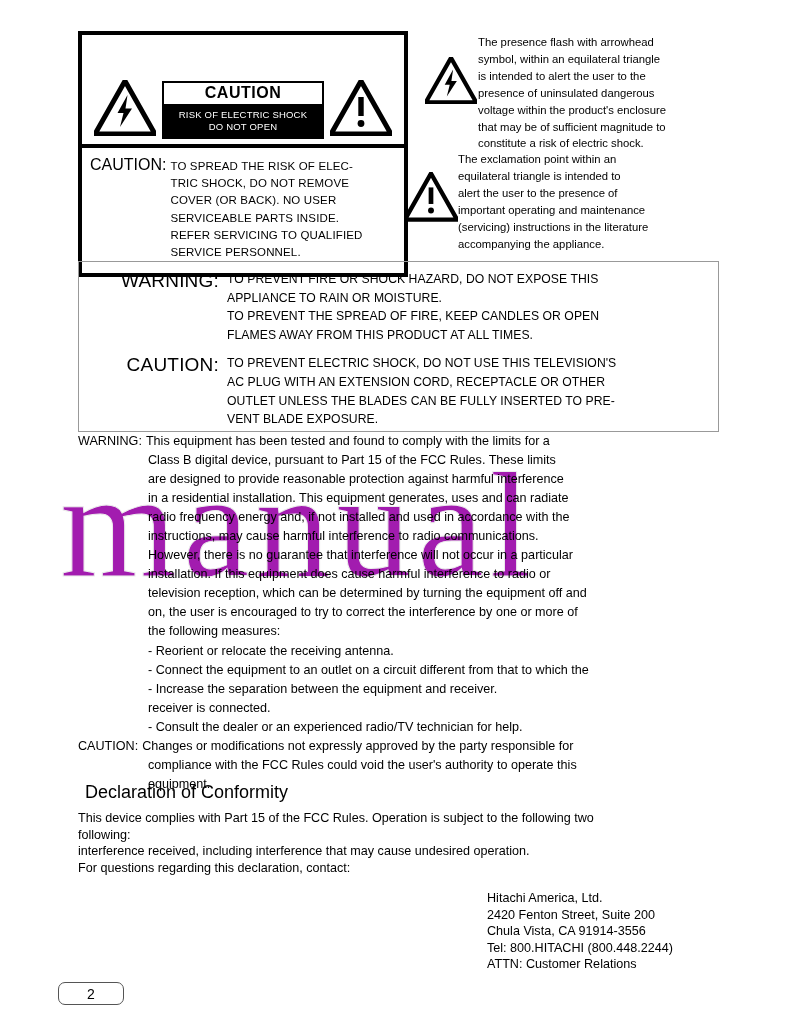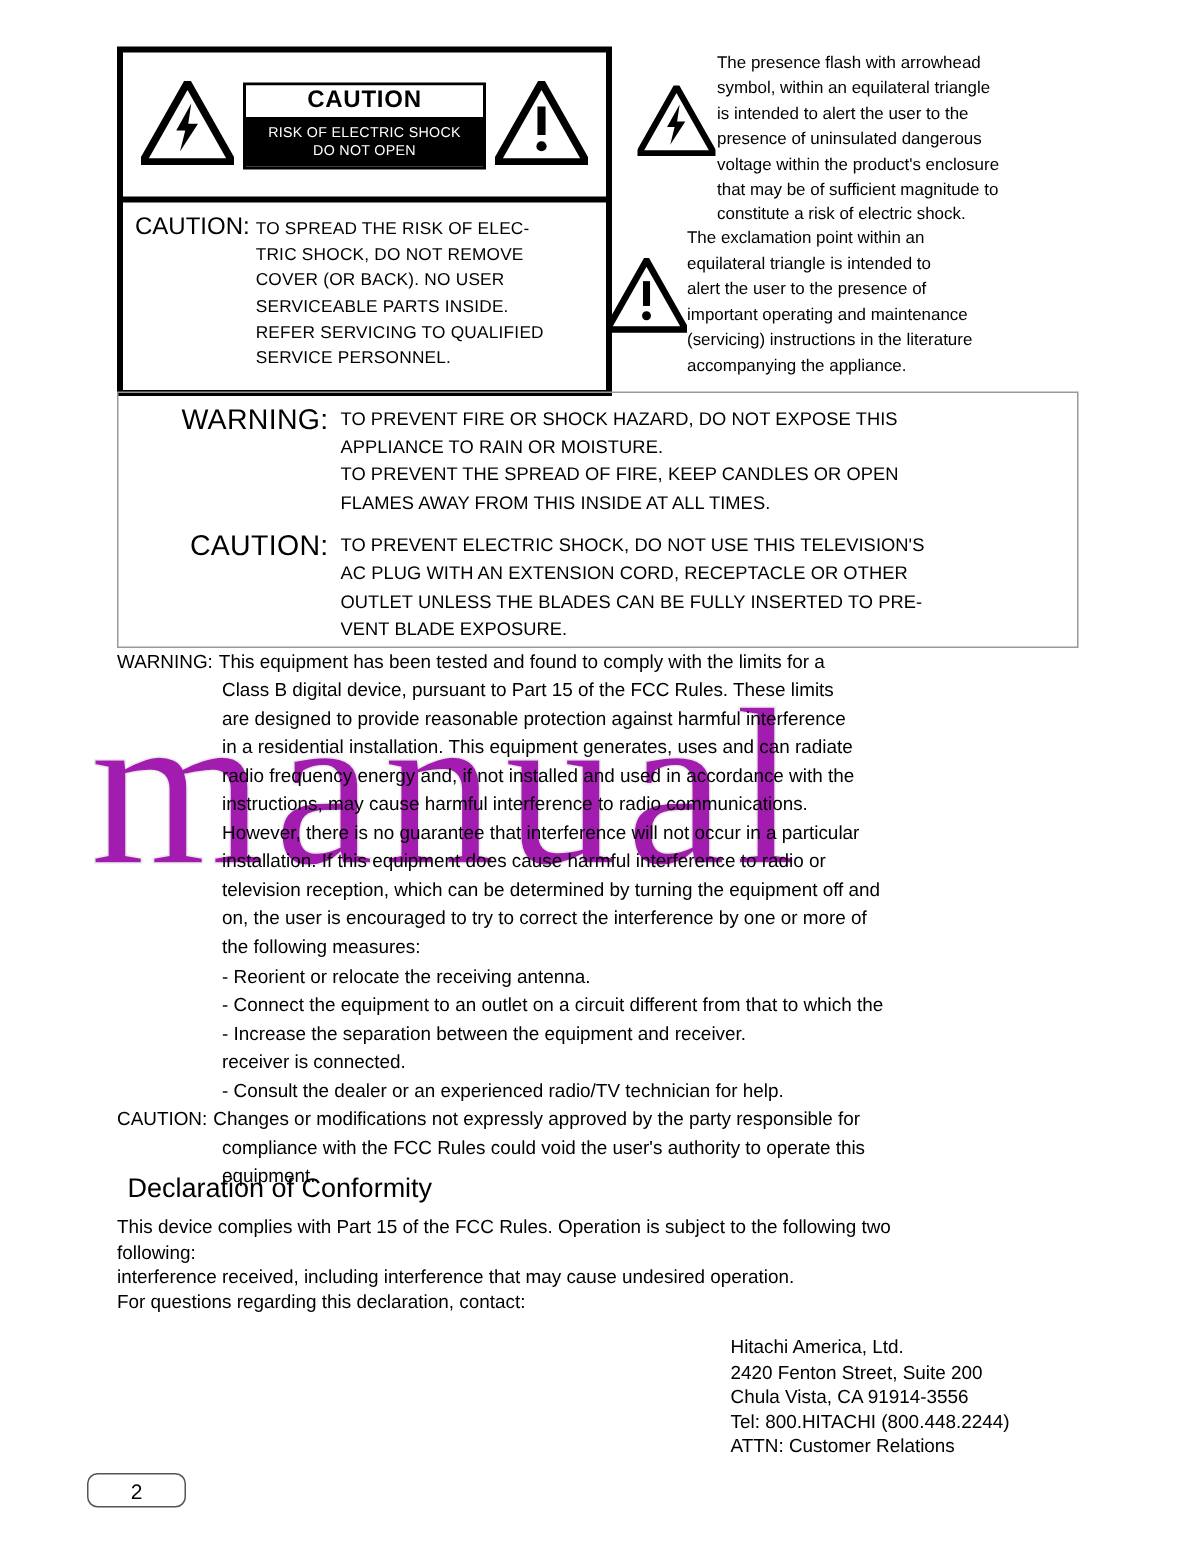--- a/index.html
+++ b/index.html
@@ -50,21 +50,22 @@
     box-sizing: border-box;
     background: transparent;
   }
   #caution-box-top {
     display: flex;
     align-items: center;
     justify-content: space-between;
     padding: 9px 12px 7px 12px;
     border-bottom: 4px solid #000;
     box-sizing: border-box;
-    height: 100px;
+    height: 74px;
+    margin-top: 39px;
   }
   .tri-wrap { flex: 0 0 auto; }
   #caution-sign {
     flex: 1 1 auto;
     margin: 0 6px;
     border: 2px solid #000;
     box-sizing: border-box;
   }
   #caution-sign-title {
     text-align: center;
@@ -304,21 +305,21 @@
   </div>
 
   <div id="warn-box">
 
     <div class="warn-row" id="warn-row-warning">
       <div class="warn-label">WARNING:</div>
       <div class="warn-text">
         <div>TO PREVENT FIRE OR SHOCK HAZARD, DO NOT EXPOSE THIS</div>
         <div>APPLIANCE TO RAIN OR MOISTURE.</div>
         <div>TO PREVENT THE SPREAD OF FIRE, KEEP CANDLES OR OPEN</div>
-        <div>FLAMES AWAY FROM THIS INSIDE AT ALL TIMES.</div>
+        <div>FLAMES AWAY FROM THIS PRODUCT AT ALL TIMES.</div>
       </div>
     </div>
 
     <div class="warn-row" id="warn-row-caution">
       <div class="warn-label">CAUTION:</div>
       <div class="warn-text">
         <div>TO PREVENT ELECTRIC SHOCK, DO NOT USE THIS TELEVISION'S</div>
         <div>AC PLUG WITH AN EXTENSION CORD, RECEPTACLE OR OTHER</div>
         <div>OUTLET UNLESS THE BLADES CAN BE FULLY INSERTED TO PRE-</div>
         <div>VENT BLADE EXPOSURE.</div>

